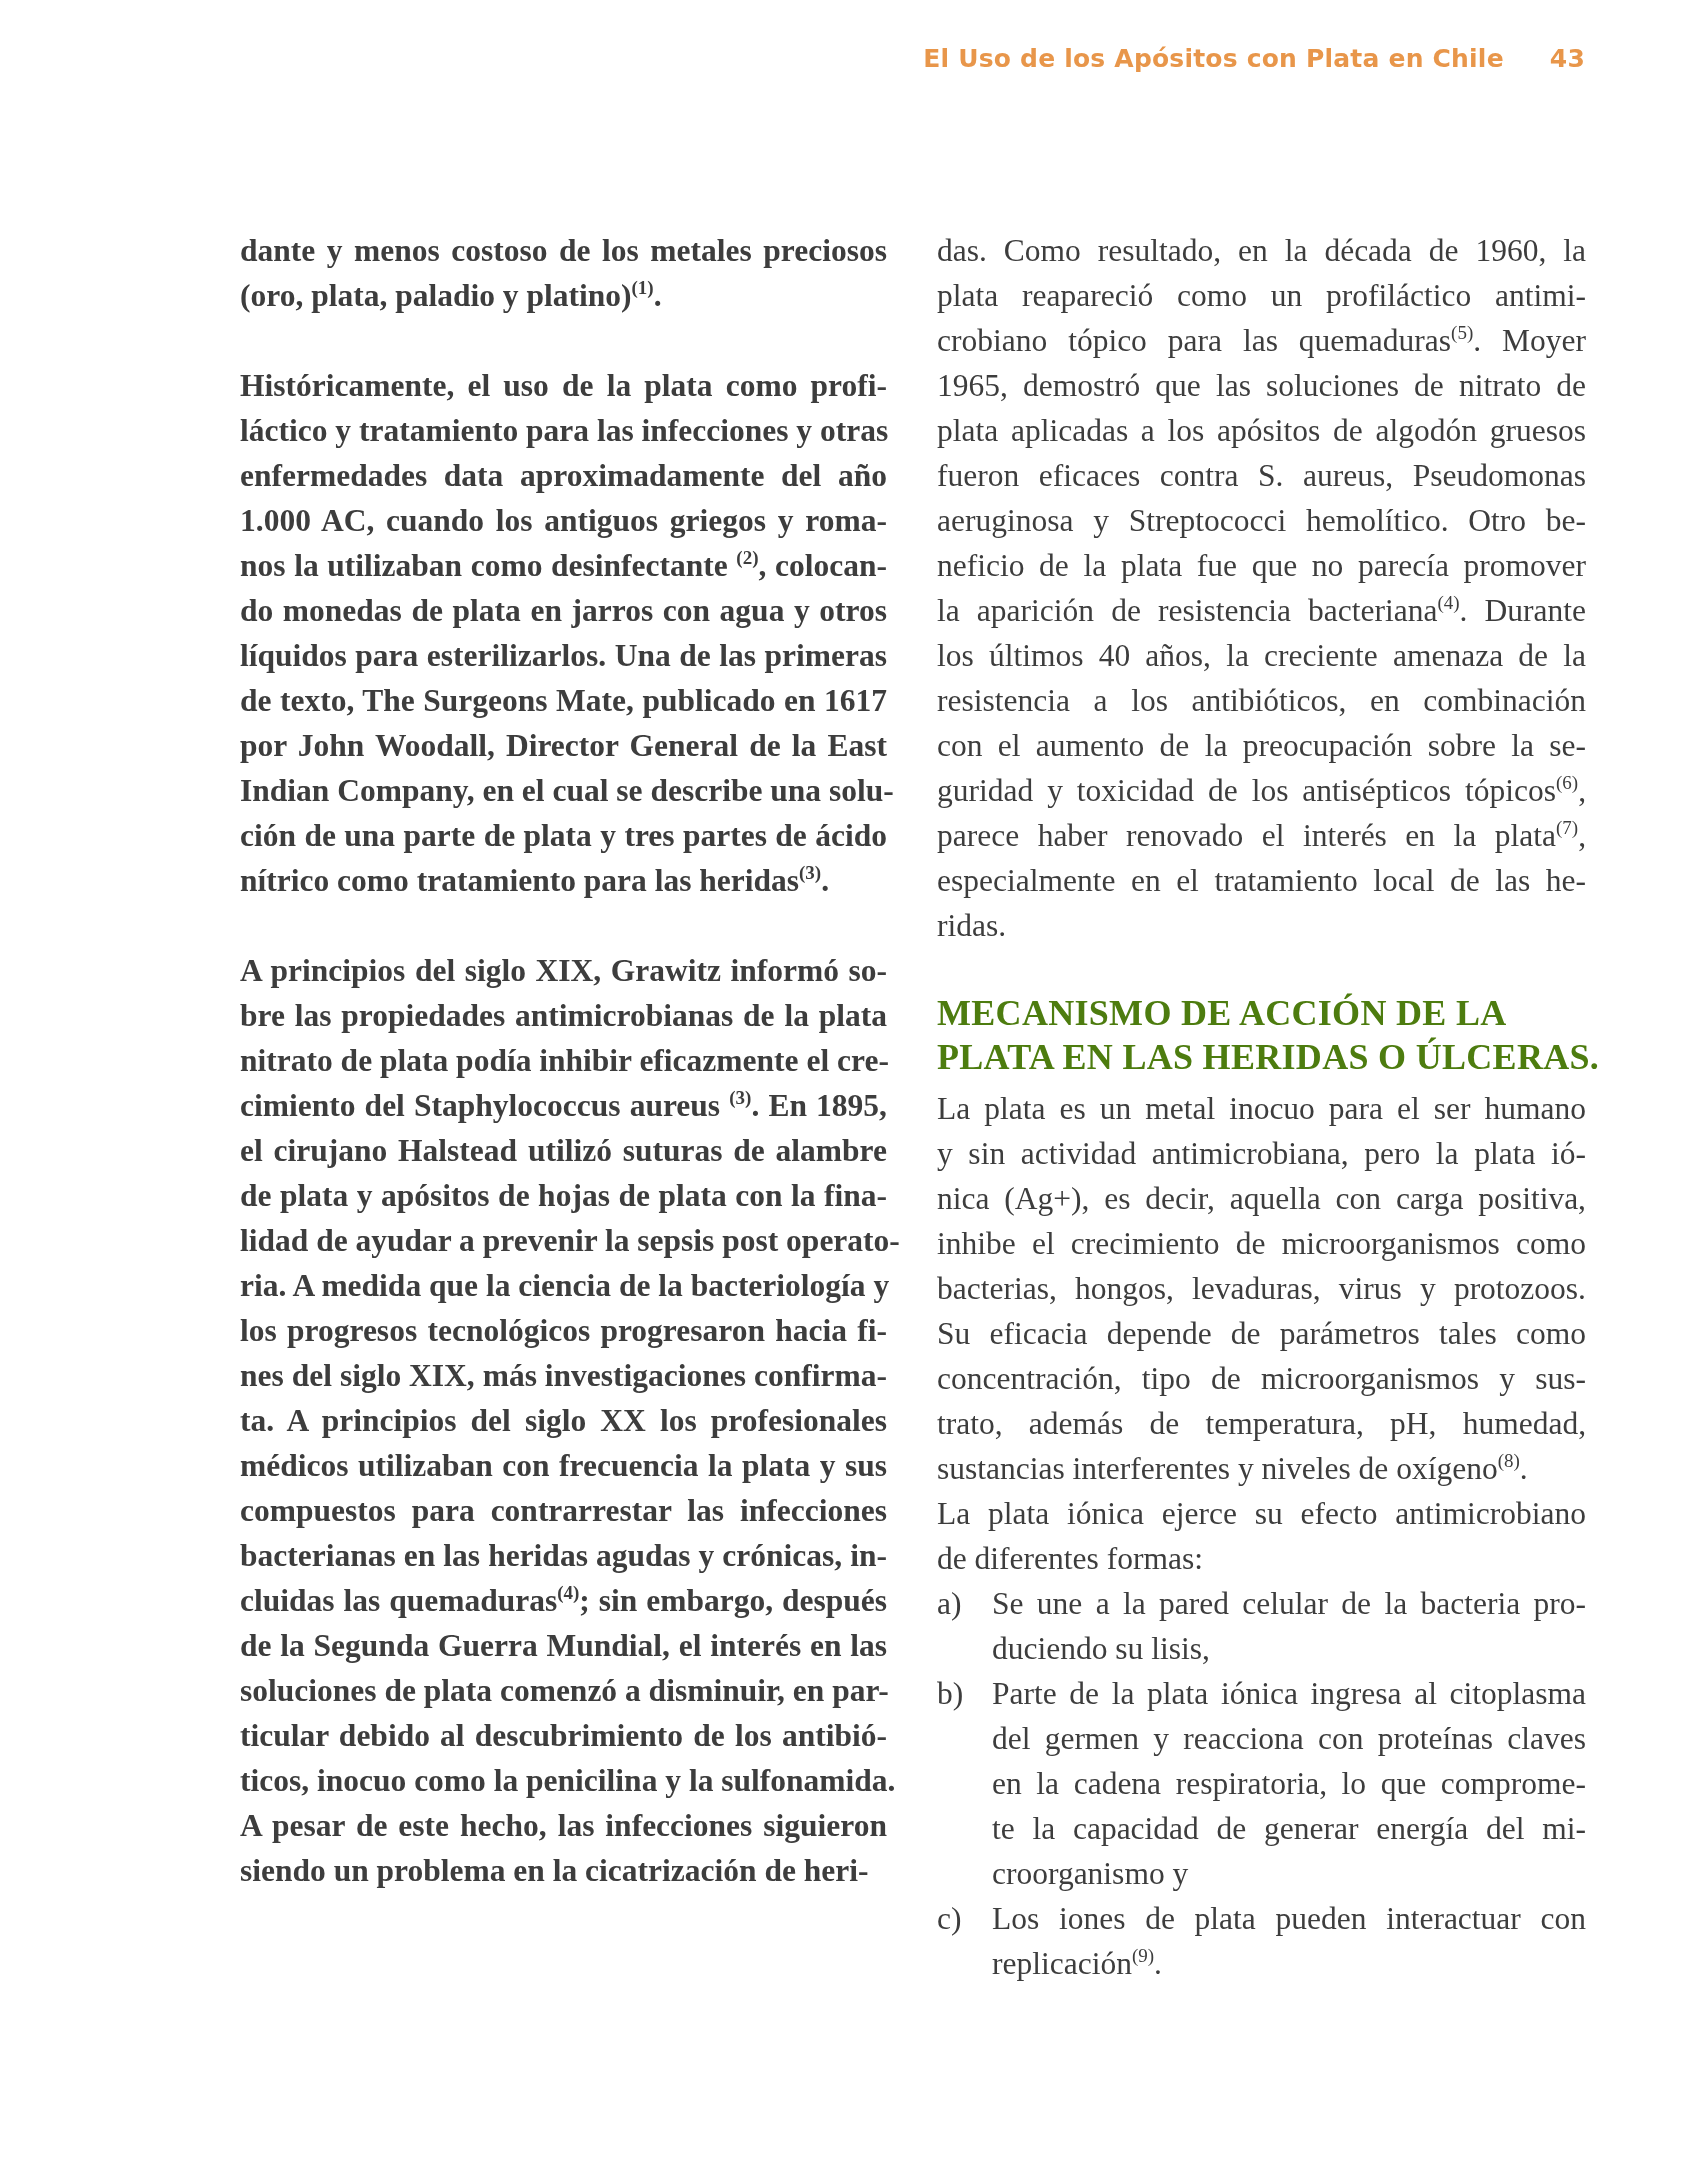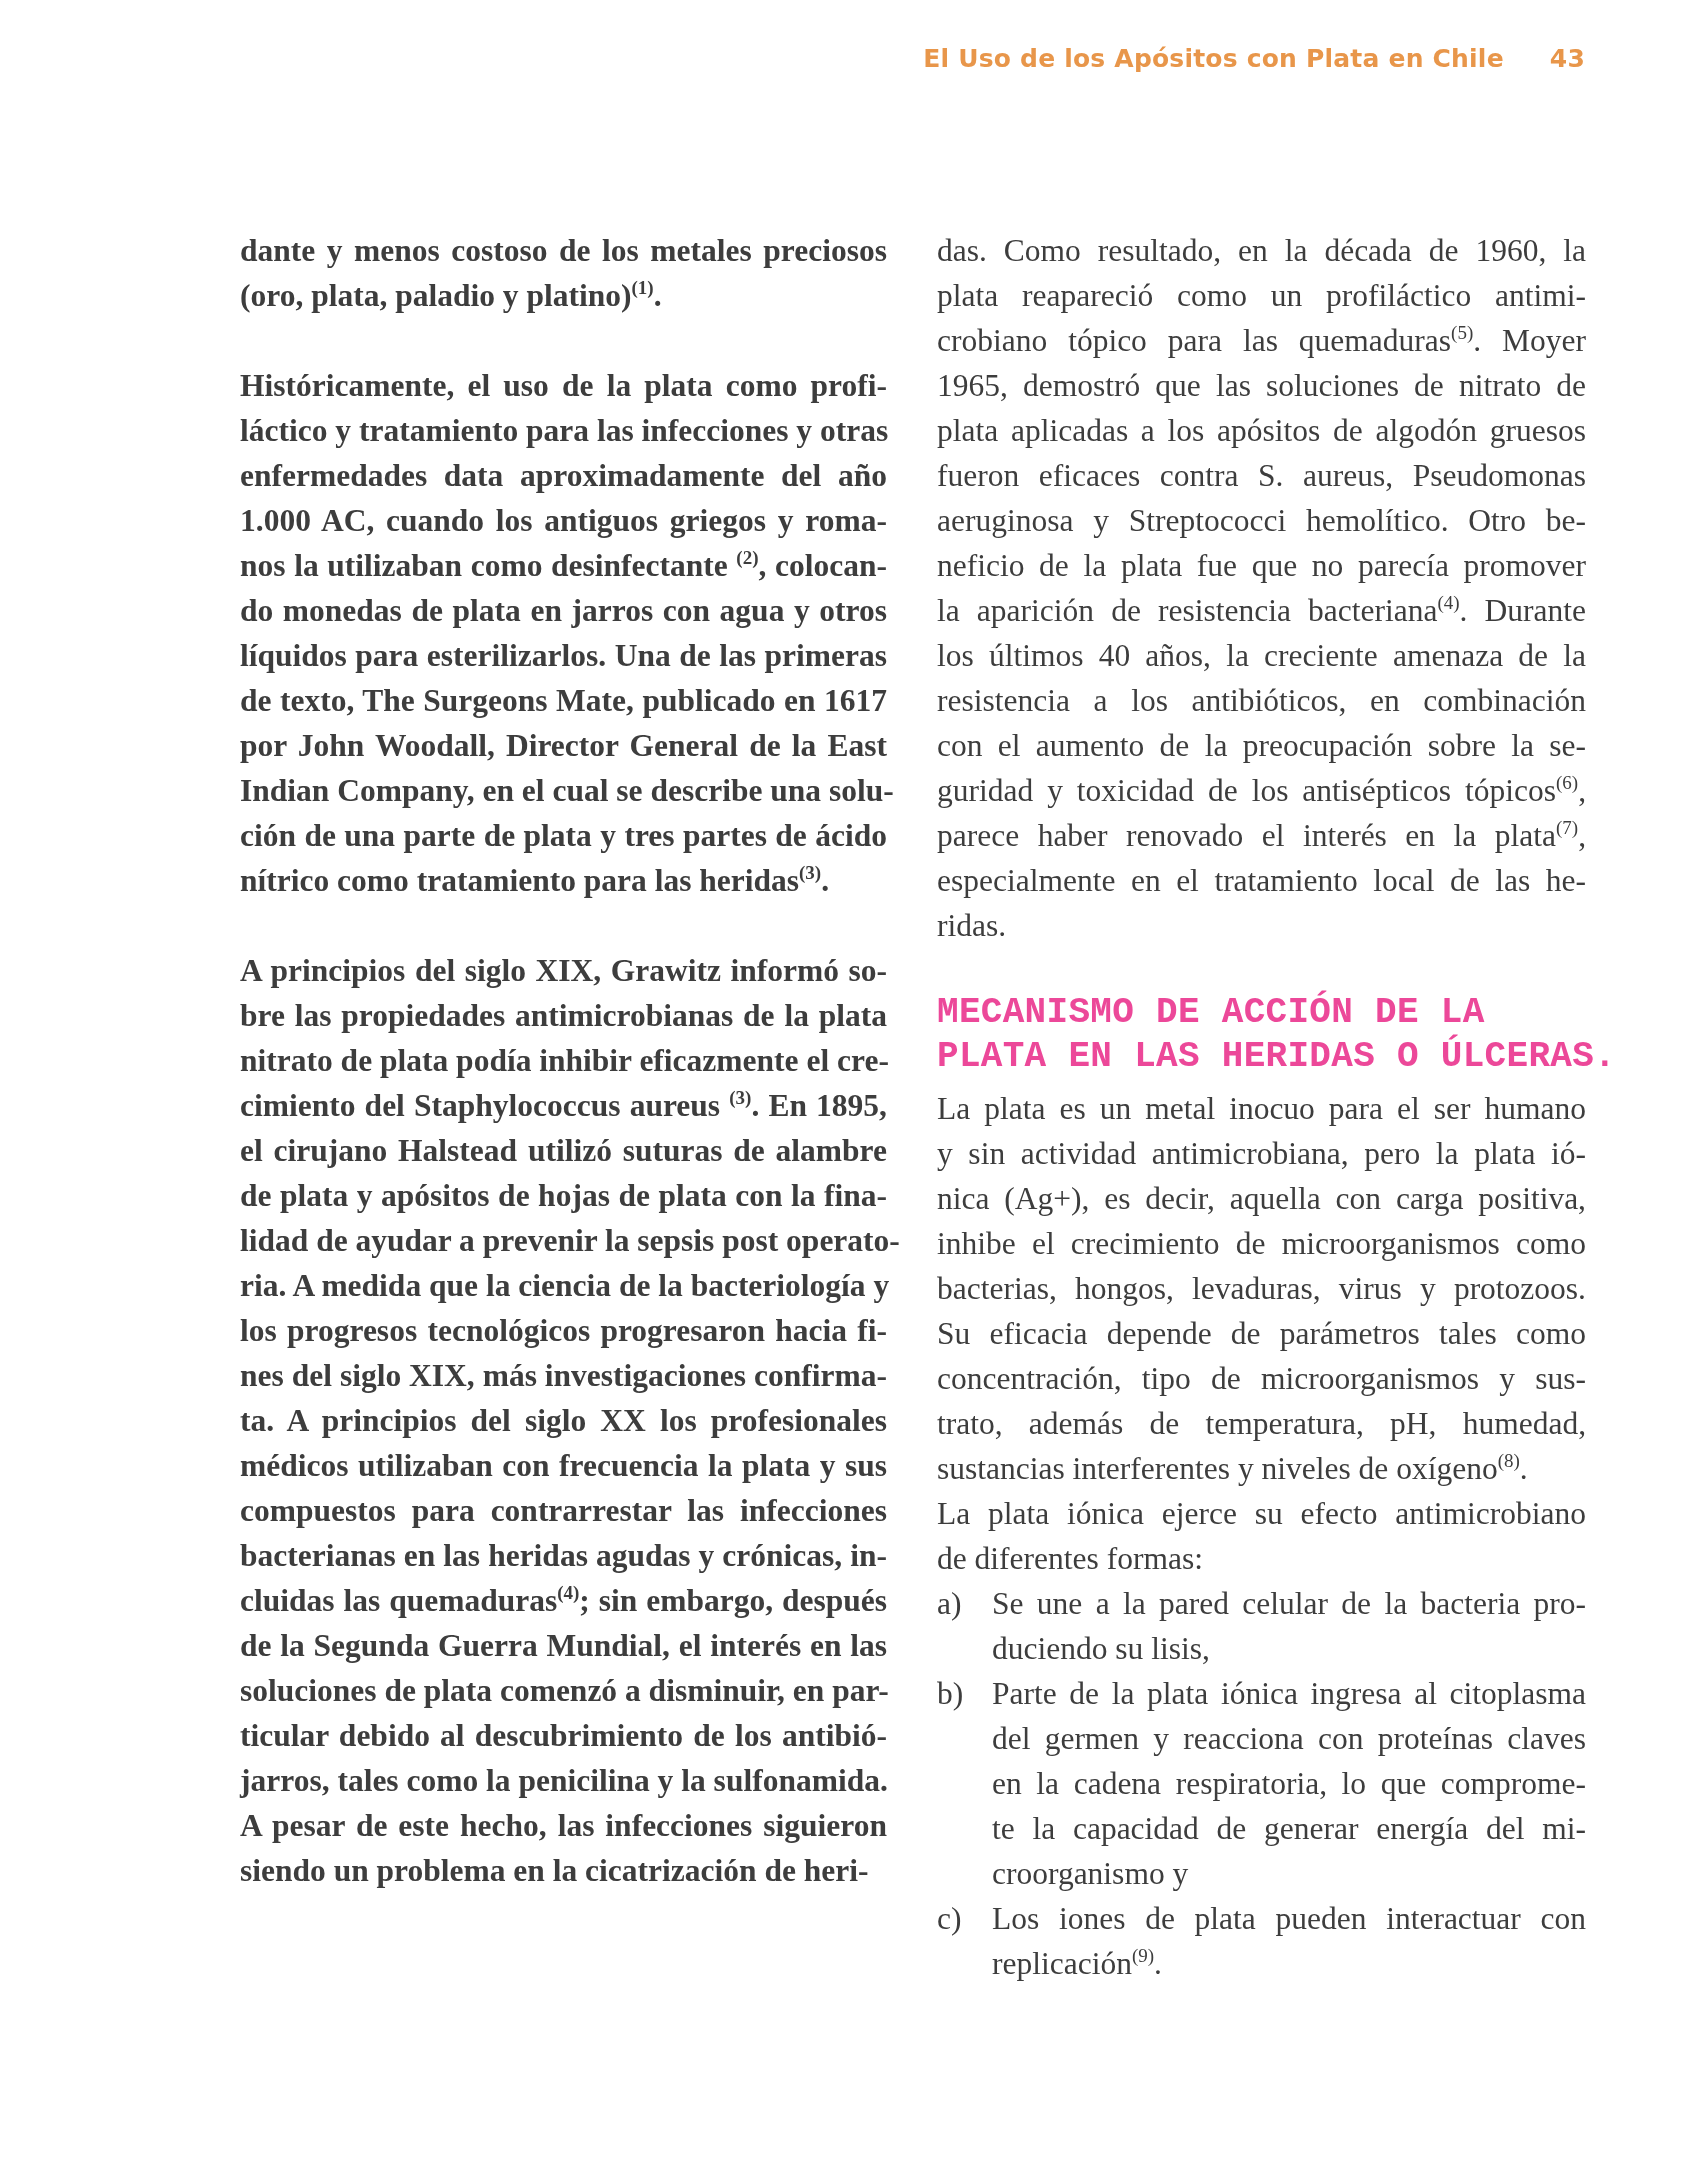--- a/index.html
+++ b/index.html
@@ -19,22 +19,22 @@
   }
   .col-left { left: 240px; width: 647px; font-weight: bold; }
   .col-right { left: 937px; width: 649px; }
   .para { margin: 0; }
   .para + .para.gap { margin-top: 45px; }
   .line { display: block; text-align: justify; text-align-last: justify; white-space: nowrap; }
   .line.last { text-align-last: left; }
   sup.ref { font-size: 19px; vertical-align: 12px; line-height: 0; }
   .section-heading {
     margin: 43px 0 6.8px 0;
-    font-family: Liberation Mono, monospace; font-weight: bold;
-    font-size: 36px; line-height: 44px; color: #ec4899; letter-spacing: 0.3px;
+    font-family: Liberation Serif, serif; font-weight: bold;
+    font-size: 36px; line-height: 44px; color: #4d7c0f; letter-spacing: 0.3px;
   }
   .list { margin: 0; padding: 0; list-style: none; }
   .list-item { display: flex; }
   .list-marker { width: 55px; flex: 0 0 55px; }
   .list-body { flex: 1; }
 </style>
 </head>
 <body>
 
 <header class="running-header">
@@ -73,21 +73,21 @@
       <span class="line">los progresos tecnológicos progresaron hacia fi-</span>
       <span class="line">nes del siglo XIX, más investigaciones confirma-</span>
       <span class="line">ta. A principios del siglo XX los profesionales</span>
       <span class="line">médicos utilizaban con frecuencia la plata y sus</span>
       <span class="line">compuestos para contrarrestar las infecciones</span>
       <span class="line">bacterianas en las heridas agudas y crónicas, in-</span>
       <span class="line">cluidas las quemaduras<sup class="ref">(4)</sup>; sin embargo, después</span>
       <span class="line">de la Segunda Guerra Mundial, el interés en las</span>
       <span class="line">soluciones de plata comenzó a disminuir, en par-</span>
       <span class="line">ticular debido al descubrimiento de los antibió-</span>
-      <span class="line">jarros, tales como la penicilina y la sulfonamida.</span>
+      <span class="line">ticos, inocuo como la penicilina y la sulfonamida.</span>
       <span class="line">A pesar de este hecho, las infecciones siguieron</span>
       <span class="line last">siendo un problema en la cicatrización de heri-</span>
     </div>
 </div>
 
 <div class="column col-right">
   <div class="para">
       <span class="line">das. Como resultado, en la década de 1960, la</span>
       <span class="line">plata reapareció como un profiláctico antimi-</span>
       <span class="line">crobiano tópico para las quemaduras<sup class="ref">(5)</sup>. Moyer</span>

